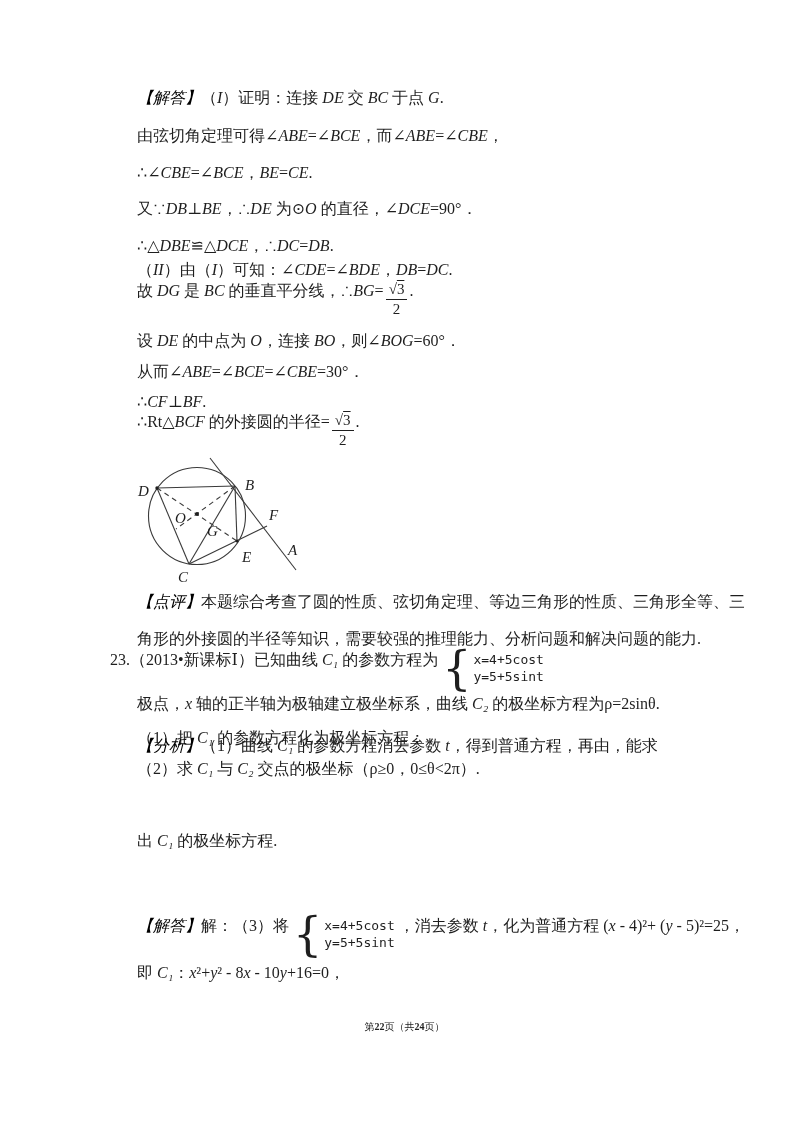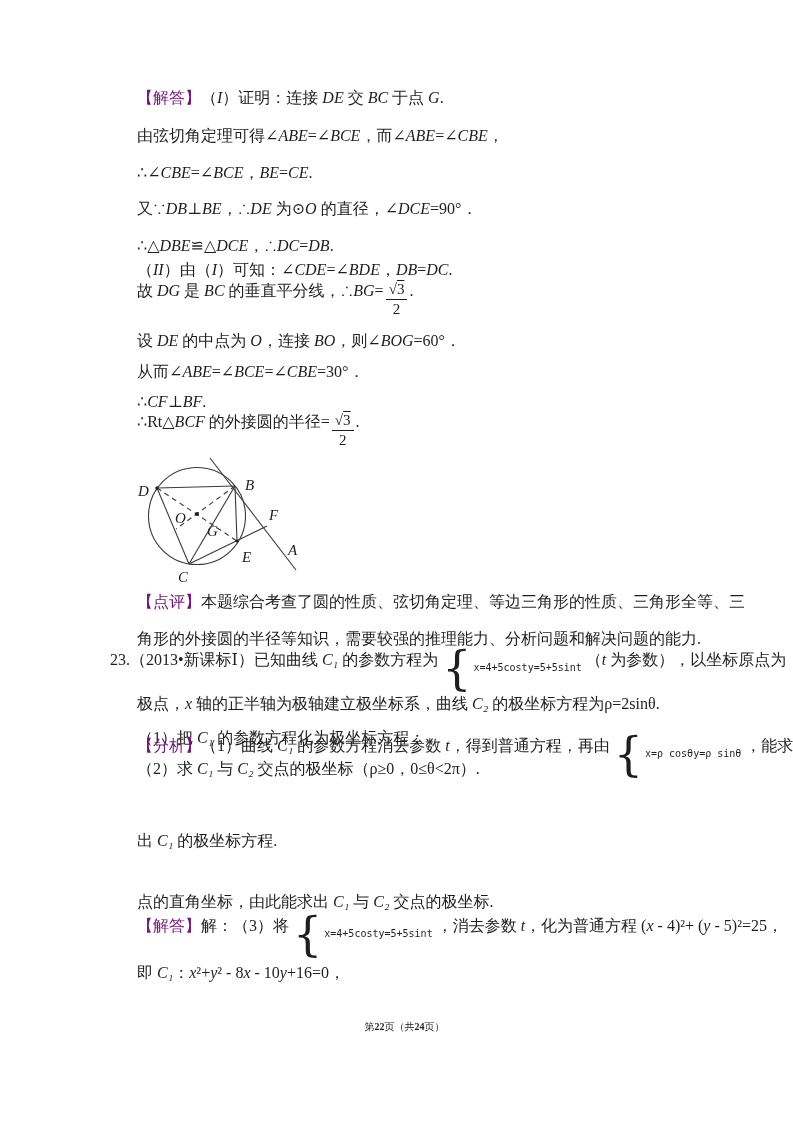--- a/index.html
+++ b/index.html
@@ -2,31 +2,31 @@
 <html><head>
 <meta charset="utf-8">
 <style>
   html,body{margin:0;padding:0;background:#ffffff;}
   #page{
     position:relative;width:793px;height:1122px;background:#ffffff;overflow:hidden;
     font-family:"Liberation Serif","DejaVu Serif",serif;color:#1e1e1e;font-size:16px;
   }
   .ln{position:absolute;left:137px;white-space:nowrap;line-height:1.25;}
   .ln i{font-family:"Liberation Serif","DejaVu Serif",serif;}
-  .lbl{color:#701a75;}
+  .lbl{color:#000000;font-style:italic;}
   .flexln{display:flex;align-items:flex-start;}
   
   .frac{display:inline-flex;flex-direction:column;align-items:center;margin:0 2px;font-size:15px;line-height:1;}
   .frac .num{border-bottom:1.2px solid #1e1e1e;padding:1px 3px 2px 3px;}
   .frac .den{padding-top:2px;}
   .ovl{text-decoration:overline;}
   
   .sys{display:inline-flex;align-items:center;margin:0 4px;}
   .sys::before{content:"{";font-family:"DejaVu Serif",serif;font-size:46px;font-weight:300;line-height:0.8;margin-right:2px;color:#1e1e1e;}
-  .sys .rows{display:inline-flex;row-gap:3px;font-family:"DejaVu Sans Mono","Liberation Mono",monospace;font-size:10px;line-height:1.05;}
+  .sys .rows{display:inline-flex;flex-direction:column;row-gap:3px;font-family:"DejaVu Sans Mono","Liberation Mono",monospace;font-size:13px;line-height:1.05;}
   .b{font-weight:bold;}
   #footer{position:absolute;top:1020px;left:8px;width:793px;text-align:center;font-size:10px;}
   svg text{font-family:"Liberation Serif","DejaVu Serif",serif;font-style:italic;font-size:15px;fill:#1e1e1e;}
 </style>
 </head>
 <body>
 
 <div id="page">
 
   <div class="ln" style="top:88px">
@@ -93,39 +93,31 @@
   </div>
 
   <div class="ln flexln" style="top:650px;left:110px;height:48px">
     <span>23.（2013•新课标Ⅰ）已知曲线 <i>C₁</i> 的参数方程为</span>
     <span class="sys">
       <span class="rows">
         <span>x=4+5cost</span>
         <span>y=5+5sint</span>
       </span>
     </span>
-    <span>（<i>t</i> 为参数），以坐标原点为</span>
   </div>
   <div class="ln" style="top:694px"><span>极点，<i>x</i> 轴的正半轴为极轴建立极坐标系，曲线 <i>C₂</i> 的极坐标方程为ρ=2sinθ.</span></div>
   <div class="ln" style="top:728px"><span>（1）把 <i>C₁</i> 的参数方程化为极坐标方程；</span></div>
   <div class="ln" style="top:759px"><span>（2）求 <i>C₁</i> 与 <i>C₂</i> 交点的极坐标（ρ≥0，0≤θ&lt;2π）.</span></div>
 
   <div class="ln flexln" style="top:736px;height:50px">
     <span class="lbl">【分析】</span>
     <span>（1）曲线 <i>C₁</i> 的参数方程消去参数 <i>t</i>，得到普通方程，再由</span>
-    <span class="sys">
-      <span class="rows">
-        <span>x=ρ cosθ</span>
-        <span>y=ρ sinθ</span>
-      </span>
-    </span>
     <span>，能求</span>
   </div>
   <div class="ln" style="top:831px"><span>出 <i>C₁</i> 的极坐标方程.</span></div>
-  <div class="ln" style="top:892px"><span>点的直角坐标，由此能求出 <i>C₁</i> 与 <i>C₂</i> 交点的极坐标.</span></div>
 
   <div class="ln flexln" style="top:916px;height:50px">
     <span class="lbl">【解答】</span>
     <span>解：（3）将</span>
     <span class="sys">
       <span class="rows">
         <span>x=4+5cost</span>
         <span>y=5+5sint</span>
       </span>
     </span>

